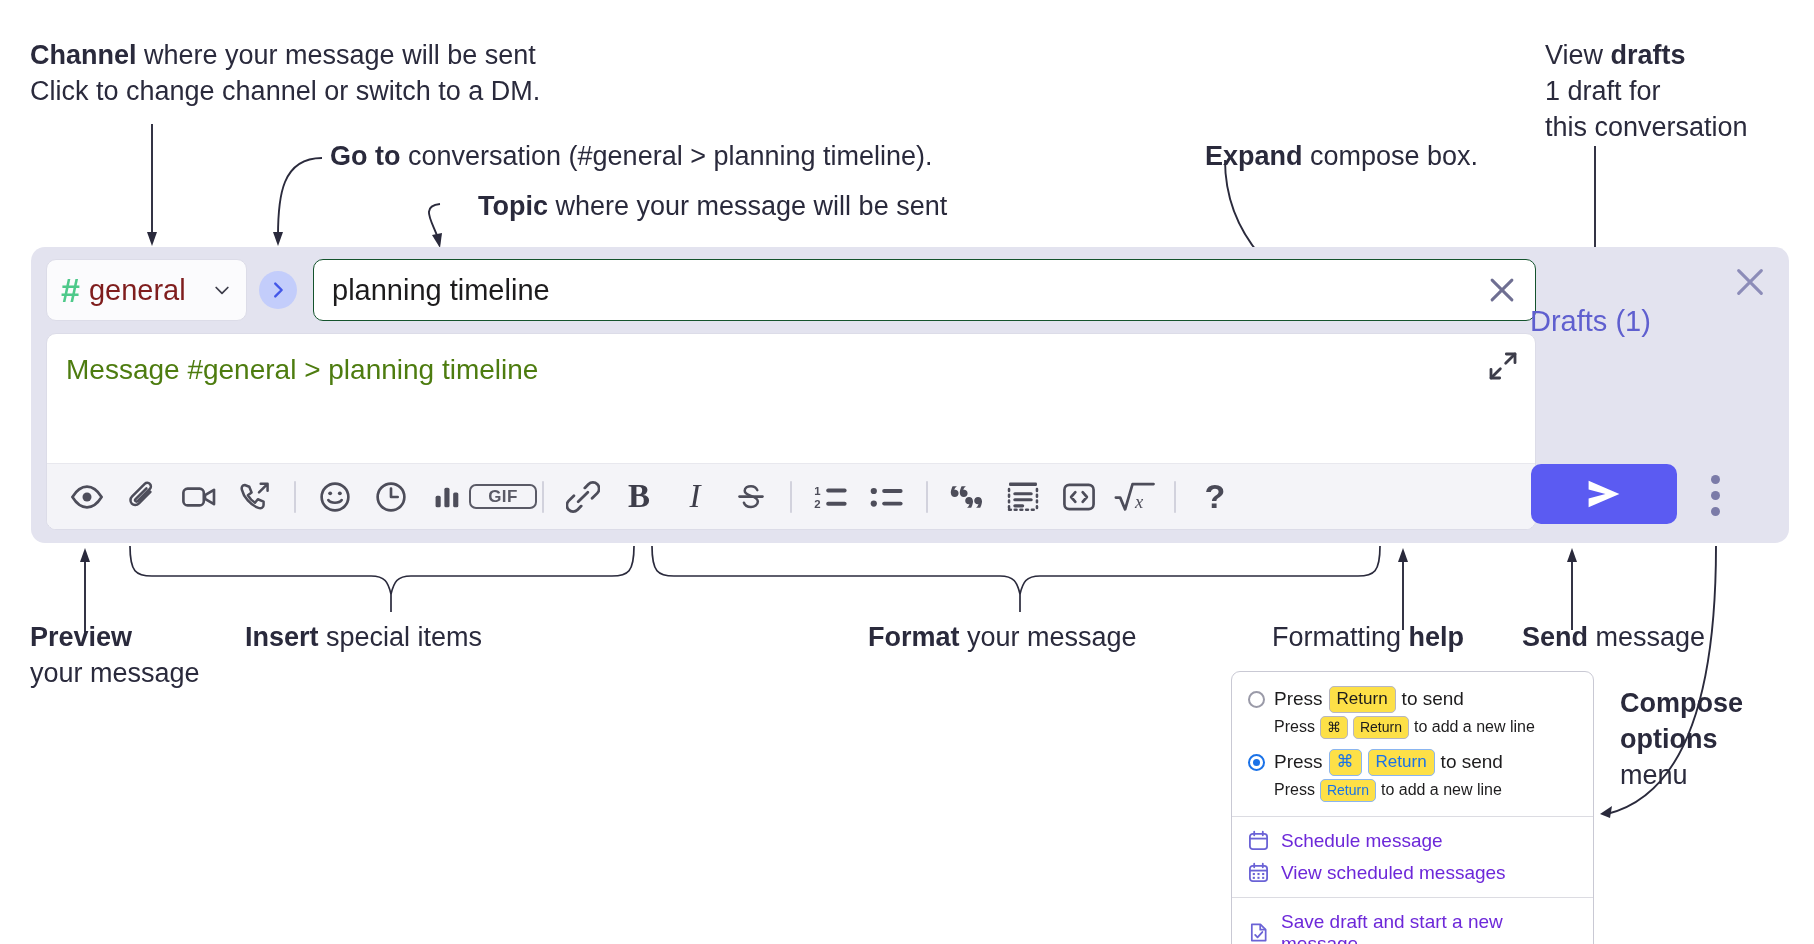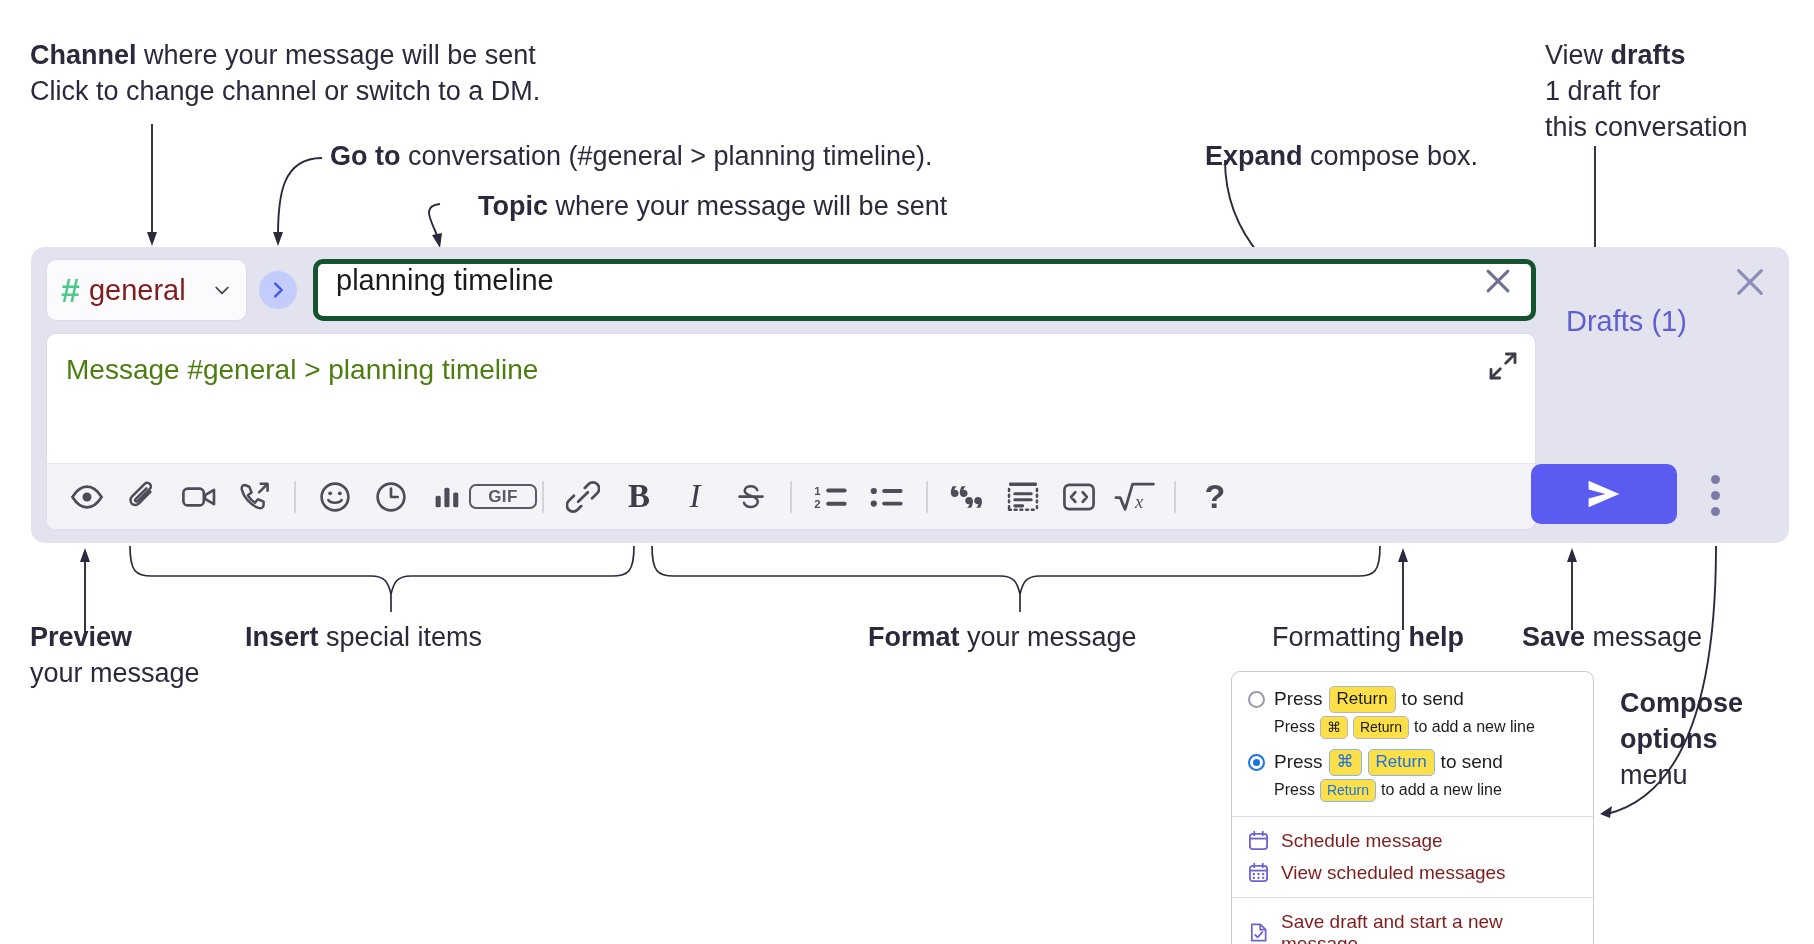--- a/index.html
+++ b/index.html
@@ -46,22 +46,22 @@
 
   .go-btn {
     position:absolute; left:213px; top:12px; width:38px; height:38px;
     border-radius:50%; background:#c3cdfb;
     display:flex; align-items:center; justify-content:center;
     cursor:pointer;
   }
 
   .topic-field {
     position:absolute; left:267px; top:0; right:0; height:62px;
-    background:#ffffff; border:5px solid #14532d; border-radius:10px;
-    display:flex; align-items:flex-start; padding:0 16px 0 18px;
+    background:#ffffff; border:1px solid #14532d; border-radius:10px;
+    display:flex; align-items:center; padding:0 16px 0 18px;
   }
   .topic-val { font-size:29px; color:#1d1c1d; flex:1; }
   .topic-clear { width:34px; height:34px; cursor:pointer; }
 
   
   .msg-box {
     position:absolute; left:0; top:74px; width:100%; height:197px;
     background:#ffffff; border:1px solid #dcdce8; border-radius:10px;
     overflow:hidden;
   }
@@ -87,21 +87,21 @@
     font-family:"Liberation Sans", sans-serif;
   }
   .bold-g { font-size:33px; font-weight:700; color:#3d3d4a; font-family:"Liberation Serif", serif; }
   .ital-g { font-size:33px; font-style:italic; color:#3d3d4a; font-family:"Liberation Serif", serif; }
   .qmark { font-size:34px; font-weight:700; color:#4a4a57; }
 
   
   .panel-close { position:absolute; right:22px; top:18px; width:34px; height:34px; cursor:pointer; }
   .drafts-link {
     position:absolute; left:1530px; top:289px;
-    font-size:29px; color:#5f5fcf; cursor:pointer; white-space:nowrap;margin-left:36px;
+    font-size:29px; color:#5f5fcf; cursor:pointer; white-space:nowrap;
   }
   .send-btn {
     position:absolute; left:1531px; top:448px; width:146px; height:60px;
     background:#5b5bf2; border-radius:10px;
     display:flex; align-items:center; justify-content:center; cursor:pointer;
   }
   .kebab {
     position:absolute; left:1703px; top:455px; width:24px; height:48px;
     display:flex; flex-direction:column; align-items:center; justify-content:center; gap:7px;
     cursor:pointer;
@@ -121,21 +121,21 @@
   .opt-main { font-size:19px; color:#1d1c1d; display:flex; align-items:center; gap:6px; }
   .opt-sub { font-size:16px; color:#1d1c1d; display:flex; align-items:center; gap:5px; padding:3px 16px 6px 42px; }
   .key {
     border:1px solid #b6b6c2; border-radius:5px; padding:1px 7px;
     font-size:17px; color:#1d1c1d; background:#fde047; line-height:1.35;
     font-family:"Liberation Sans", sans-serif;
   }
   .key.small { font-size:14px; padding:1px 6px; }
   .key.blue { border-color:#8ab5f0; color:#1a72e8; }
   .menu-div { height:1px; background:#dcdce2; margin:8px 0; }
-  .menu-item { display:flex; align-items:center; gap:12px; padding:5px 16px; font-size:19px; color:#7f1d1d; cursor:pointer; }
+  .menu-item { display:flex; align-items:center; gap:12px; padding:5px 16px; font-size:19px; color:#6d28d9; cursor:pointer; }
   .menu-item .mi-ico { width:21px; height:21px; flex:0 0 auto; color:#6b63d6; }
 </style>
 </head>
 <body>
 
 <div id="stage">
 
   <svg class="lines" viewBox="0 0 1814 944">
     <g fill="none" stroke="#2a2a3c" stroke-width="1.9">
 
@@ -442,21 +442,21 @@
 
   <div class="anno" style="left:868px; top:606px;">
     <b>Format</b><span> your message</span>
   </div>
 
   <div class="anno" style="left:1272px; top:606px;">
     <span>Formatting </span><b>help</b>
   </div>
 
   <div class="anno" style="left:1522px; top:606px;">
-    <b>Save</b><span> message</span>
+    <b>Send</b><span> message</span>
   </div>
 
   <div class="anno" style="left:1620px; top:672px;">
     <b>Compose</b>
   </div>
   <div class="anno" style="left:1620px; top:708px;">
     <b>options</b>
   </div>
   <div class="anno" style="left:1620px; top:744px;">menu</div>
 

